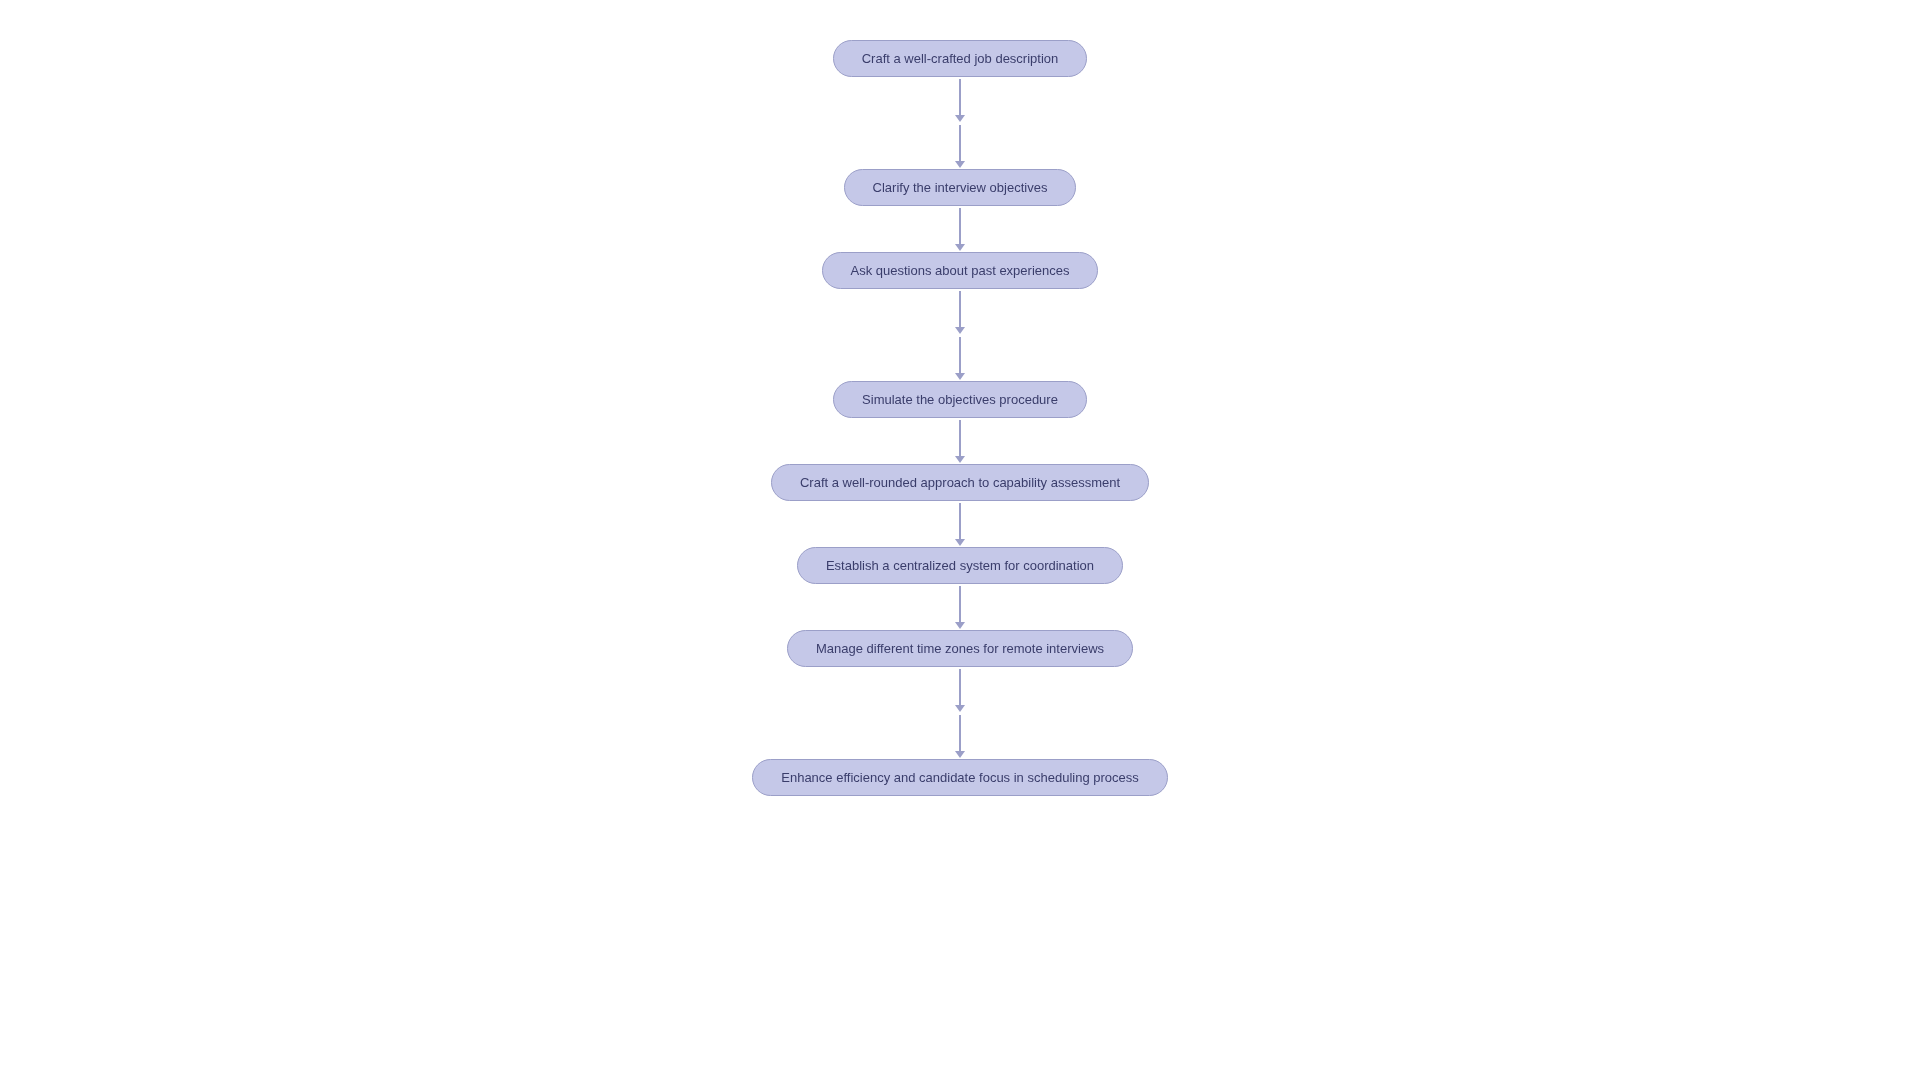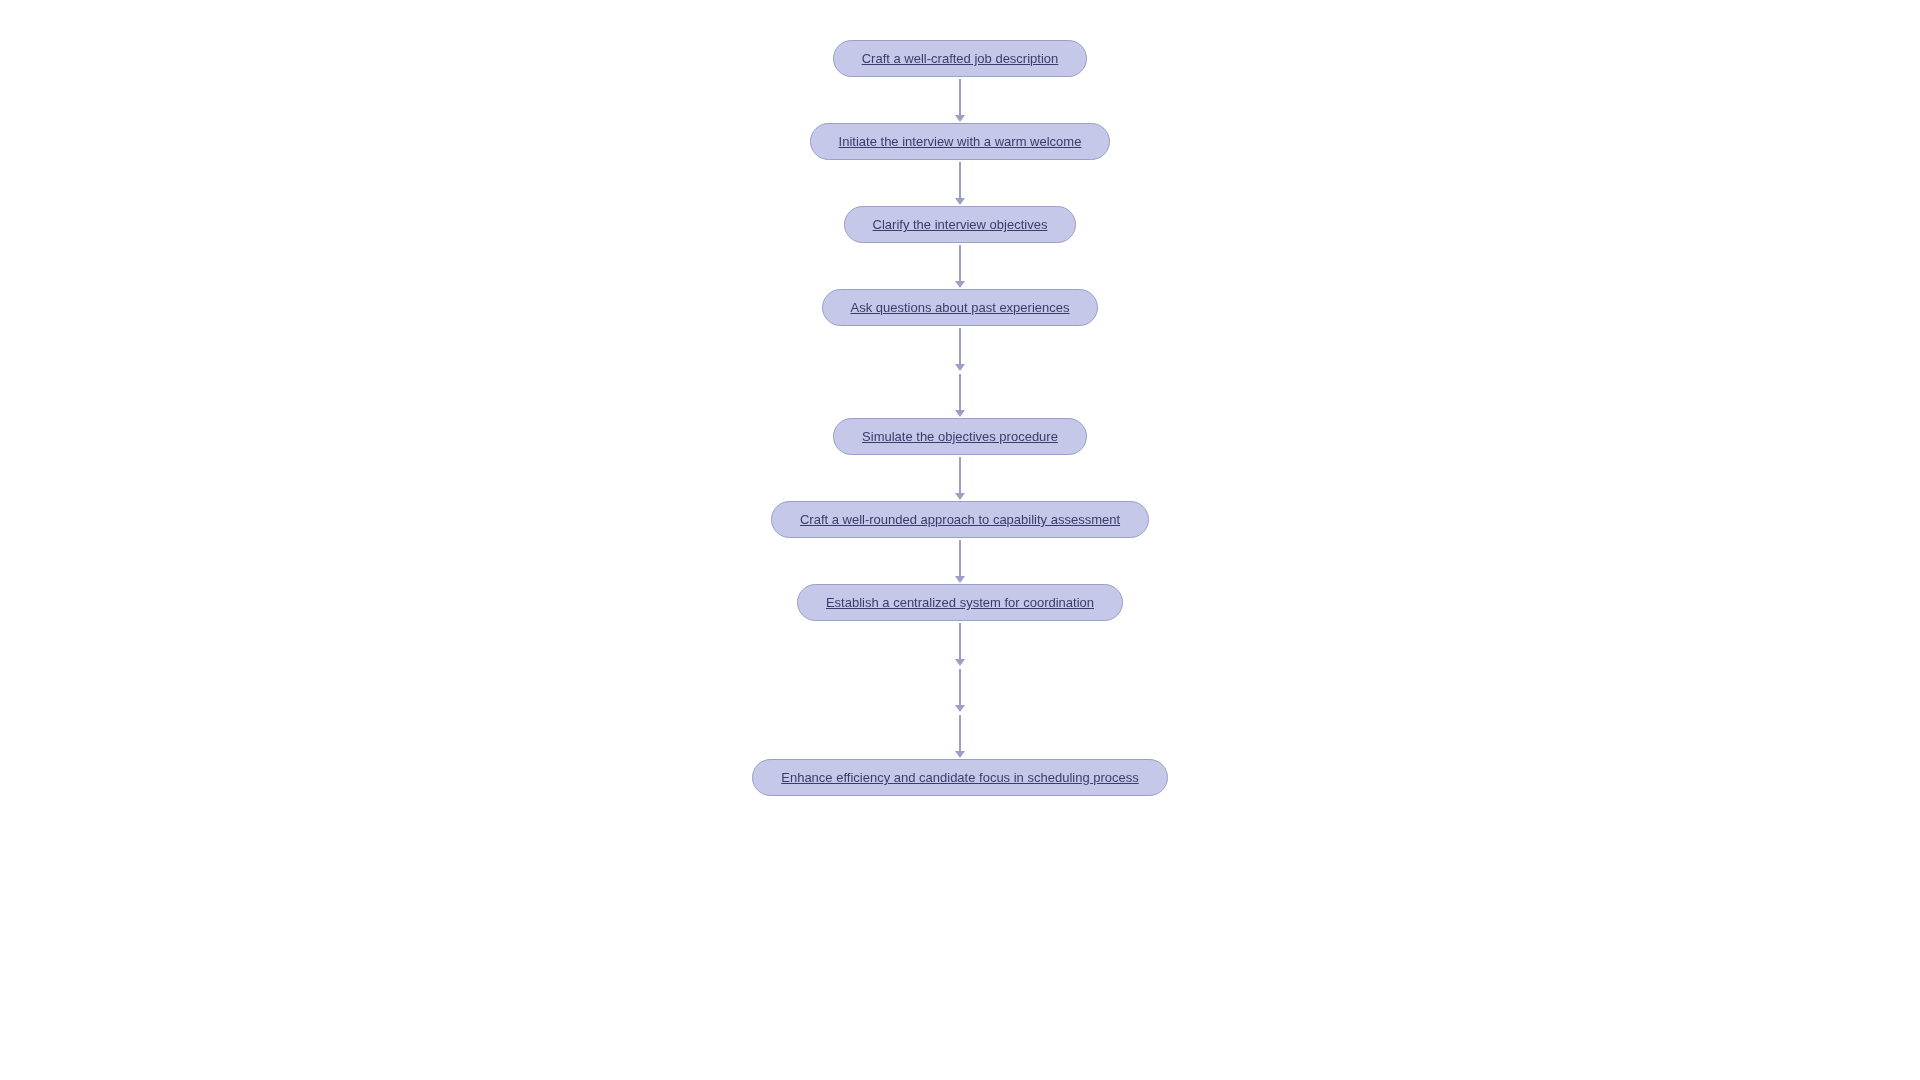--- a/index.html
+++ b/index.html
@@ -29,21 +29,20 @@
       background: #c5c8e8;
       border: 1.5px solid #9b9fc8;
       border-radius: 50px;
       padding: 10px 28px;
       font-size: 13px;
       color: #3a3d6b;
       text-align: center;
       white-space: nowrap;
       cursor: default;
       min-width: 180px;
-      text-decoration: underline;
     }
 
     .flow-node.wide {
       min-width: 280px;
     }
 
     .flow-arrow {
       display: flex;
       flex-direction: column;
       align-items: center;
@@ -69,29 +68,29 @@
       border-top: 7px solid #9b9fc8;
       display: block;
     }
   </style>
 </head>
 <body>
 
 <div class="flowchart-container">
 <div class="flow-node">Craft a well-crafted job description</div>
     <div class="flow-arrow"></div>
-    <div class="flow-node">Initiate the interview with a warm welcome</div>
     <div class="flow-arrow"></div>
     <div class="flow-node">Clarify the interview objectives</div>
     <div class="flow-arrow"></div>
     <div class="flow-node">Ask questions about past experiences</div>
     <div class="flow-arrow"></div>
     <div class="flow-arrow"></div>
     <div class="flow-node">Simulate the objectives procedure</div>
     <div class="flow-arrow"></div>
     <div class="flow-node wide">Craft a well-rounded approach to capability assessment</div>
     <div class="flow-arrow"></div>
     <div class="flow-node">Establish a centralized system for coordination</div>
     <div class="flow-arrow"></div>
+    <div class="flow-node wide">Manage different time zones for remote interviews</div>
     <div class="flow-arrow"></div>
     <div class="flow-arrow"></div>
     <div class="flow-node wide">Enhance efficiency and candidate focus in scheduling process</div>
   </div>
 
 </body></html>

